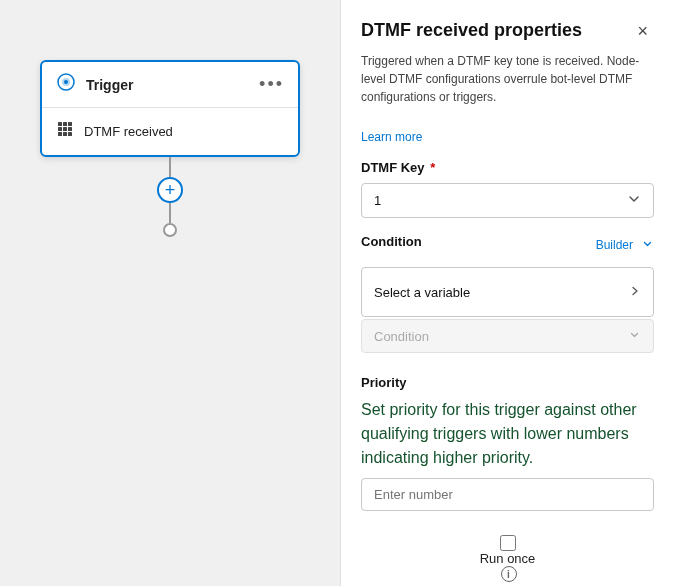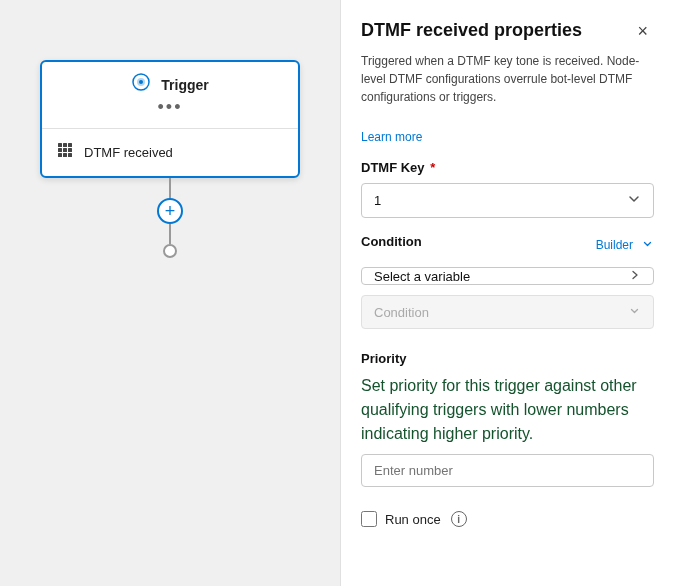--- a/index.html
+++ b/index.html
@@ -33,21 +33,20 @@
       padding: 0;
       box-shadow: 0 2px 6px rgba(0,0,0,0.12);
     }
 
     .trigger-node-header {
       display: flex;
       align-items: center;
       justify-content: space-between;
       padding: 10px 14px;
       border-bottom: 1px solid #e0e0e0;
-      flex-direction: column;
     }
 
     .trigger-node-header-left {
       display: flex;
       align-items: center;
       gap: 10px;
     }
 
     .trigger-icon {
       color: #0078d4;
@@ -243,27 +242,27 @@
       cursor: pointer;
       display: flex;
       align-items: flex-start;
       gap: 9px;
       padding-left: 23px;
     }
 
     .select-variable-row {
       border: 1px solid #c8c8c8;
       border-radius: 4px;
-      padding: 0 12px;
-      display: flex;
-      align-items: center;
-      justify-content: space-between;
-      cursor: pointer;
-      background: #fff;
-      margin-bottom: 10px;
+      padding: 16px 12px;
+      display: flex;
+      align-items: center;
+      justify-content: space-between;
+      cursor: pointer;
+      background: #fff;
+      margin-bottom: 2px;
     }
 
     .select-var-text {
       font-size: 13px;
       color: #111;
     }
 
     .select-var-chevron {
       color: #555;
       font-size: 14px;
@@ -311,21 +310,22 @@
       font-size: 13px;
       color: #999;
       outline: none;
       margin-bottom: 24px;
     }
 
     
     .run-once-row {
       display: flex;
       align-items: center;
-      gap: 8px;
+      gap: 0;
+      flex-direction: column;
     }
 
     .run-once-checkbox {
       width: 16px;
       height: 16px;
       border: 1.5px solid #888;
       background: #fff;
       cursor: pointer;
       flex-shrink: 0;
     }

